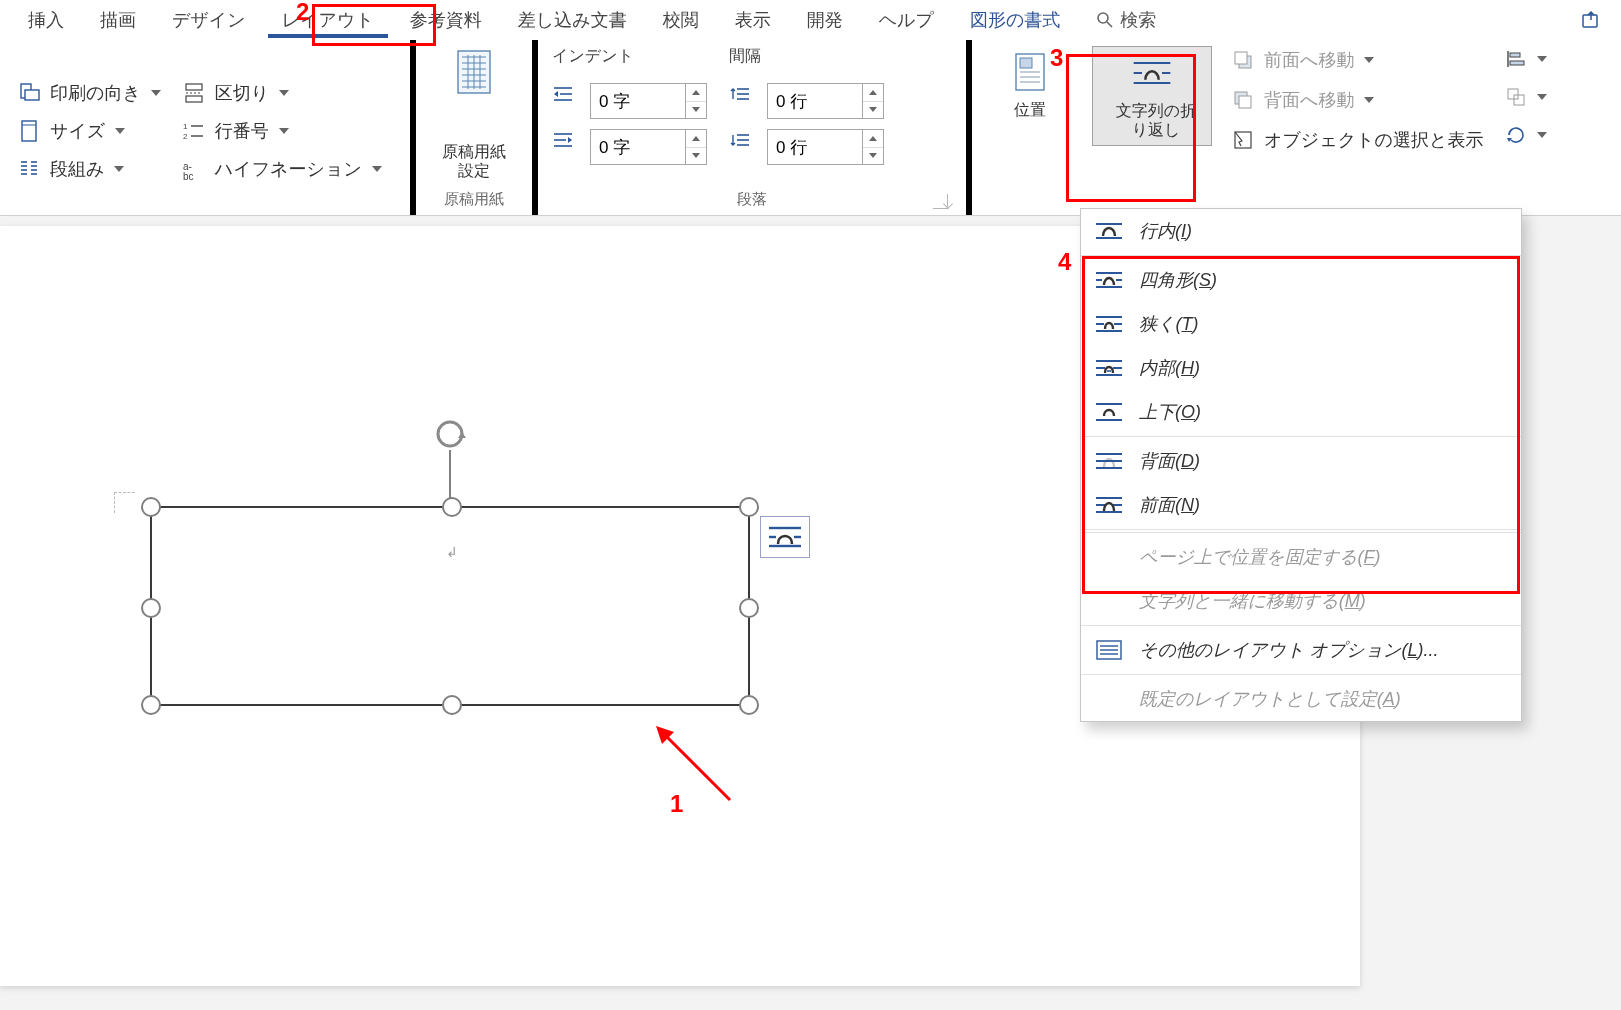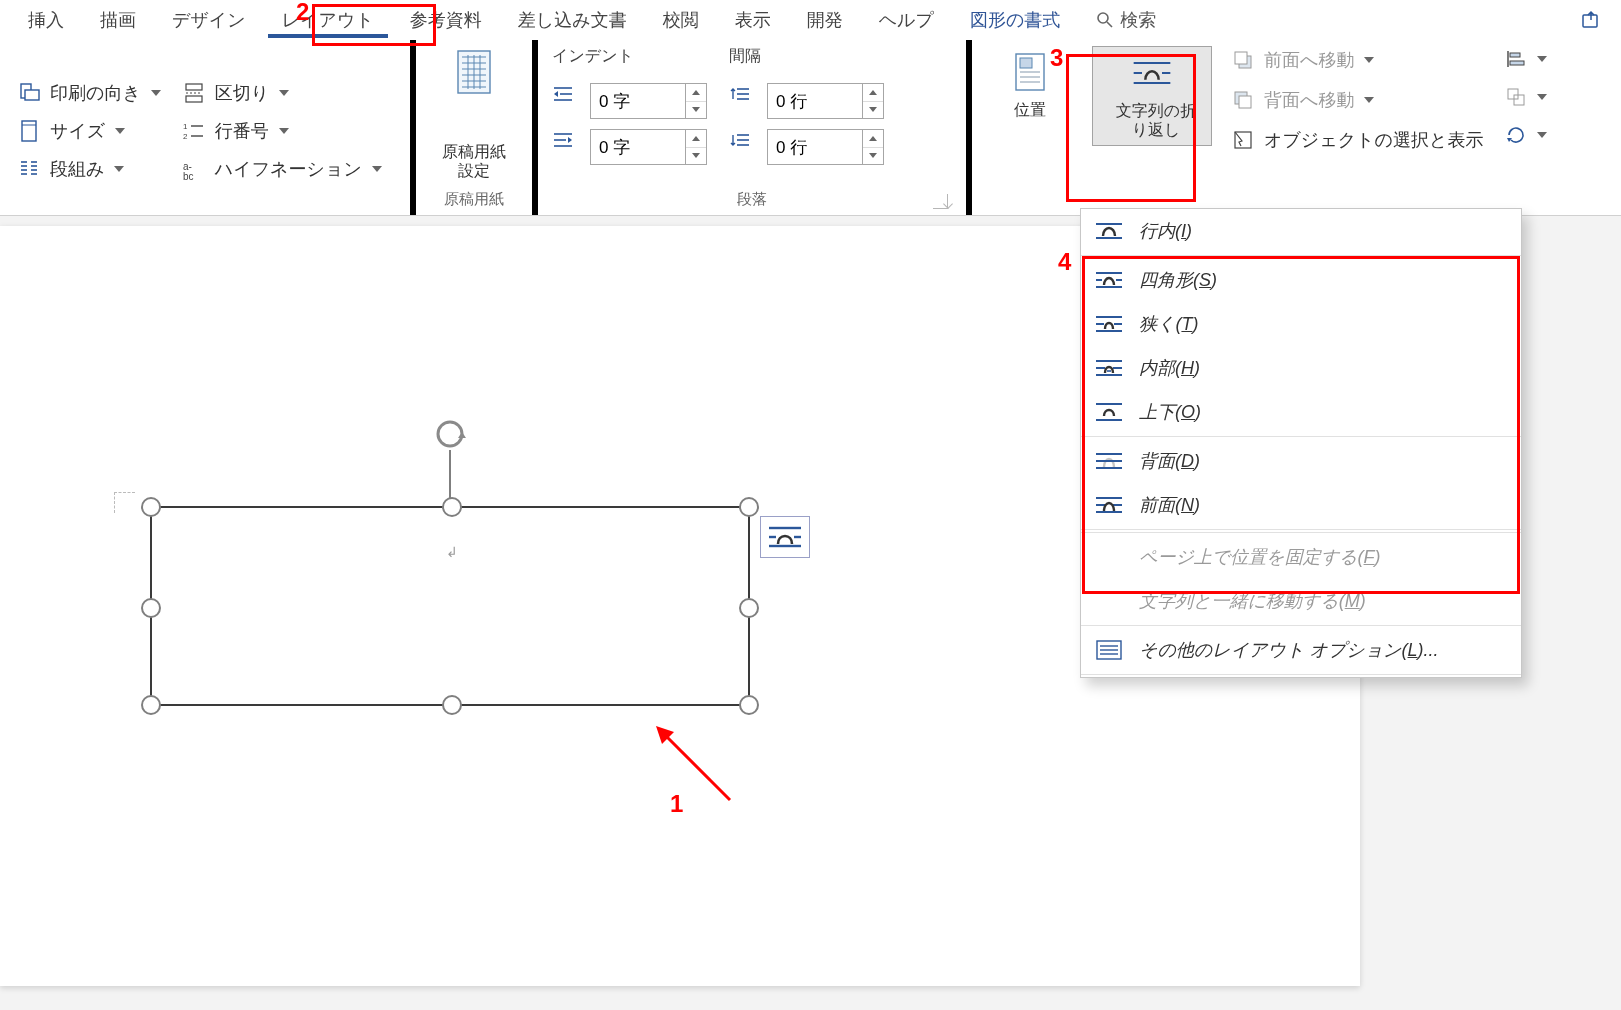--- a/index.html
+++ b/index.html
@@ -621,20 +621,24 @@
             <g stroke="#2b579a" stroke-width="1.4">
               <line x1="5" y1="7" x2="23" y2="7"></line>
               <line x1="5" y1="11" x2="23" y2="11"></line>
               <line x1="5" y1="15" x2="23" y2="15"></line>
             </g>
           </svg>
       </span>
       <span><span>その他のレイアウト オプション</span>(<span class="underline-letter">L</span>)...</span>
     </div>
     <div class="menu-sep"></div>
+    <div class="menu-item disabled">
+      <span class="menu-icon"></span>
+      <span><span>既定のレイアウトとして設定</span>(<span class="underline-letter">A</span>)</span>
+    </div>
   </div>
 
 </div>
 
 <div class="canvas">
   <div class="page">
 
     <div class="shape-wrap">
       <div class="anchor-mark"></div>
       <div class="rot-line"></div>

